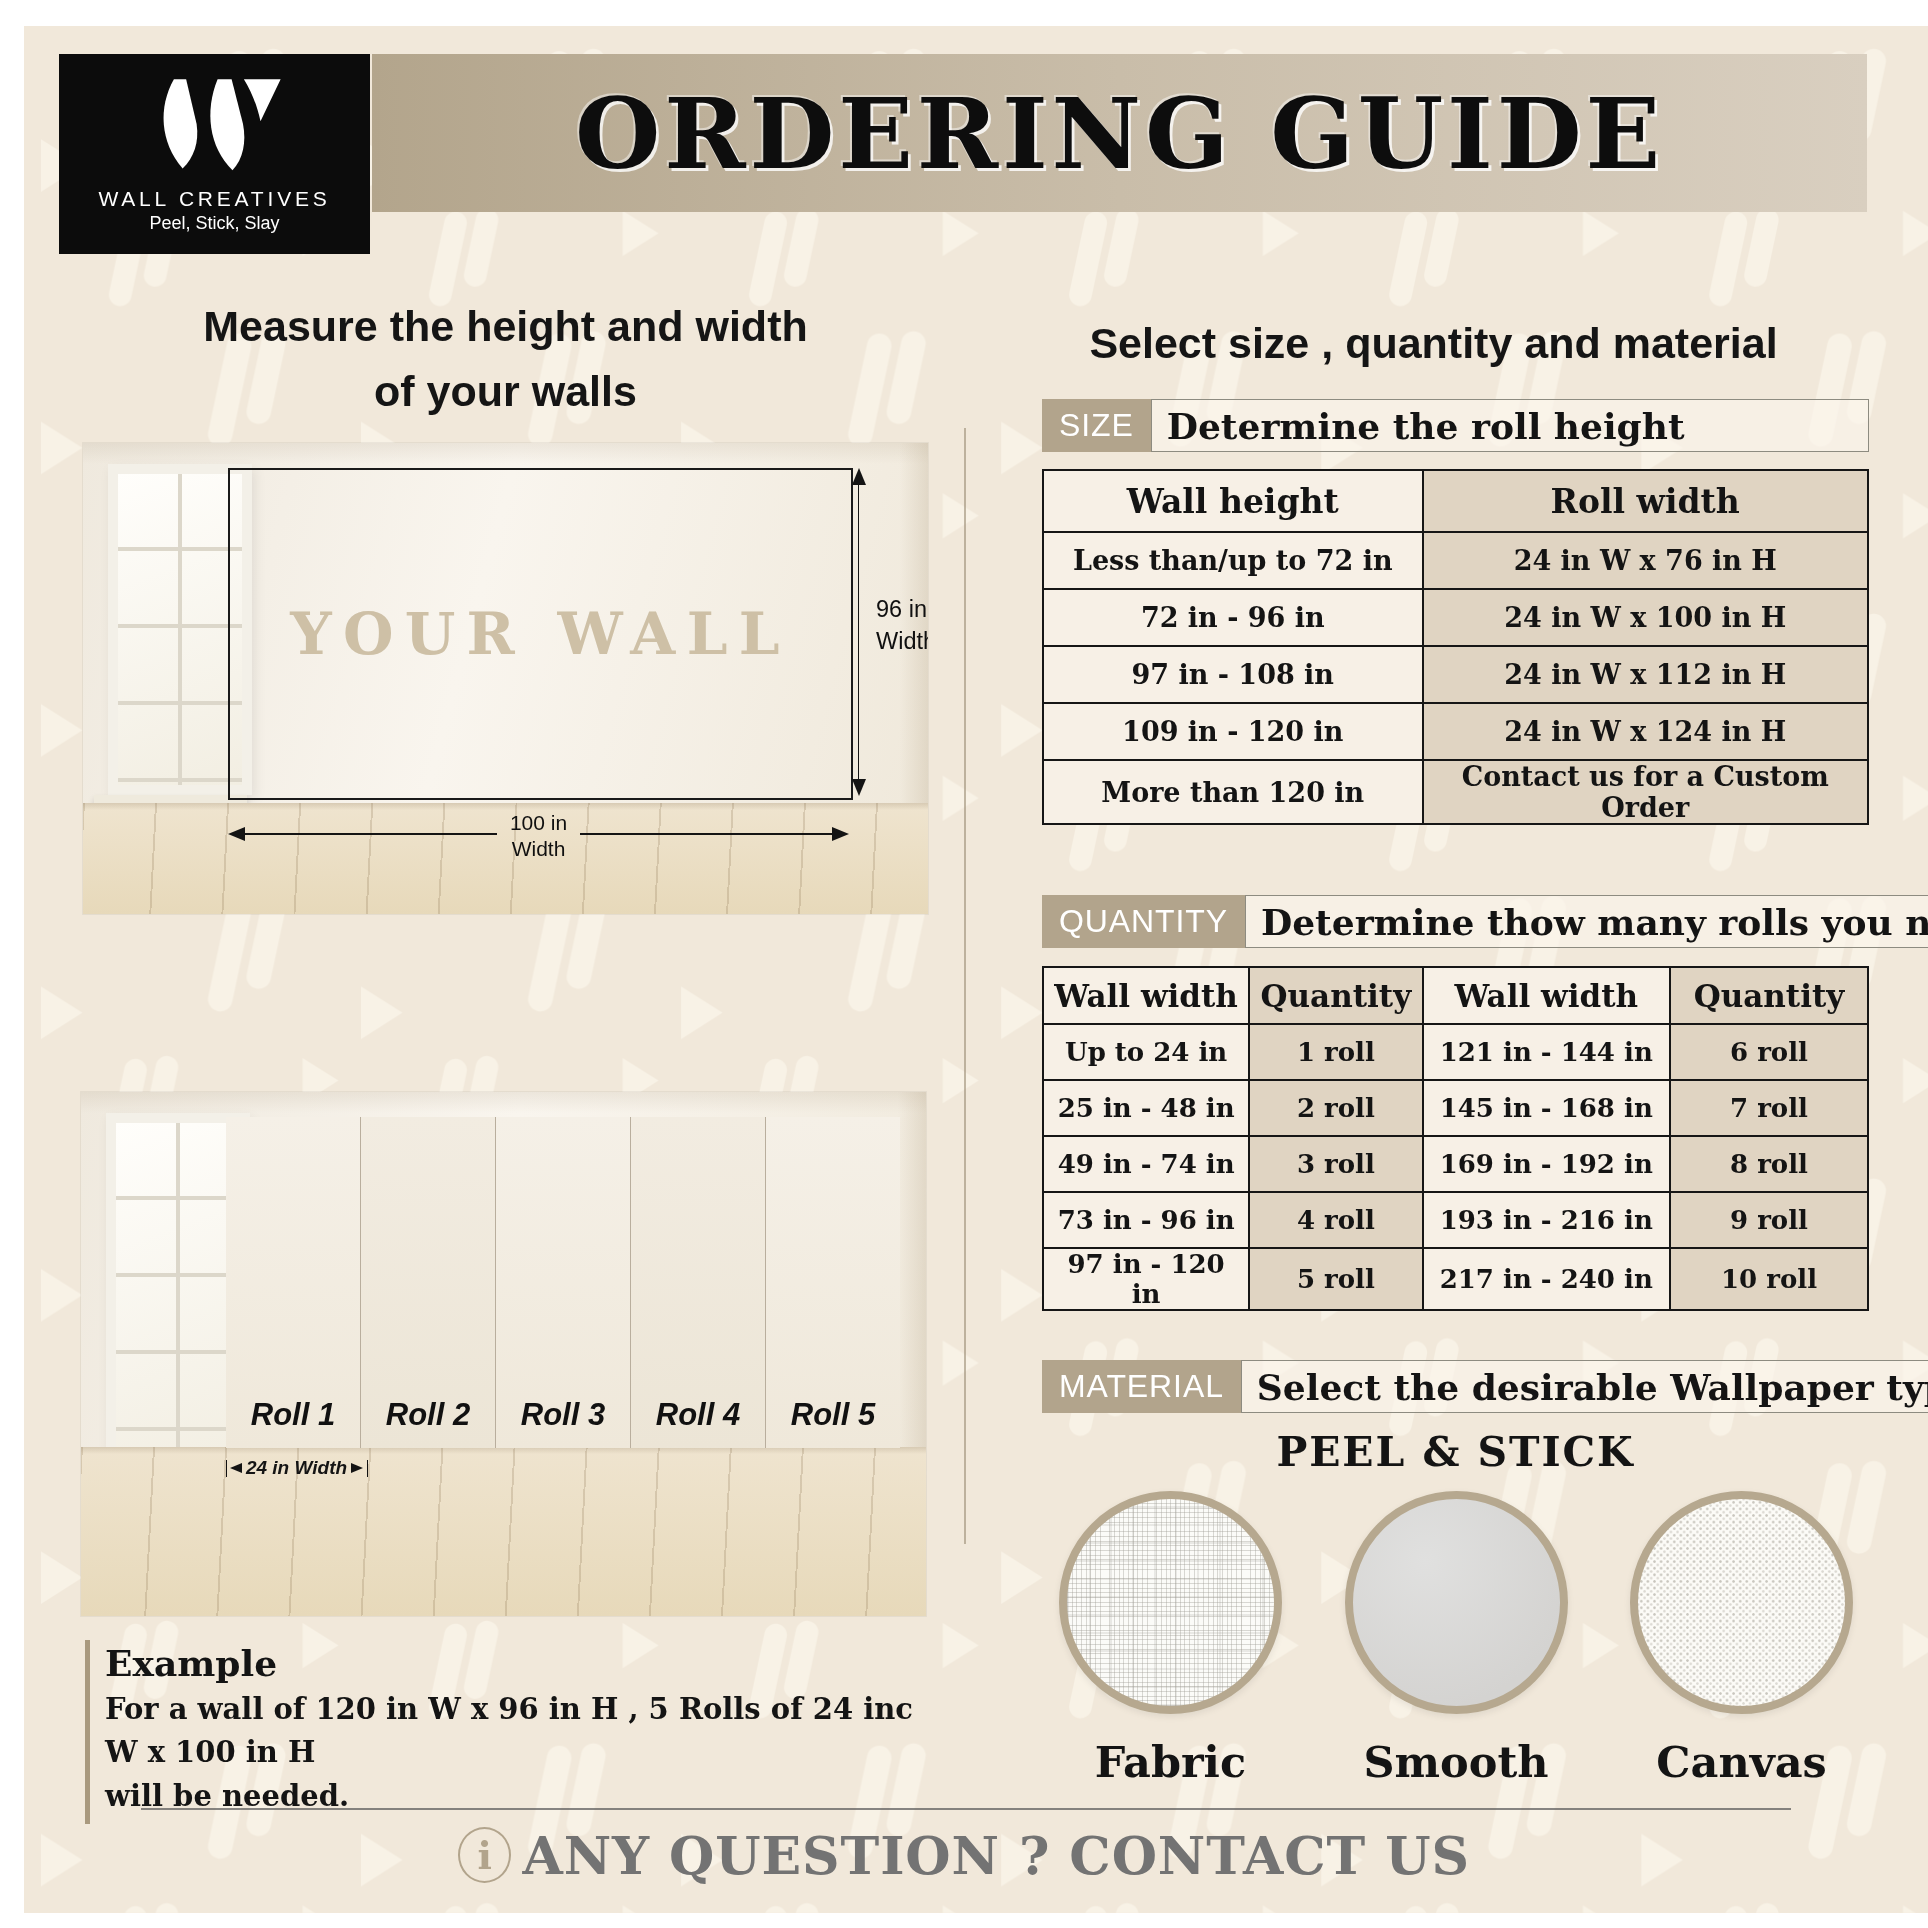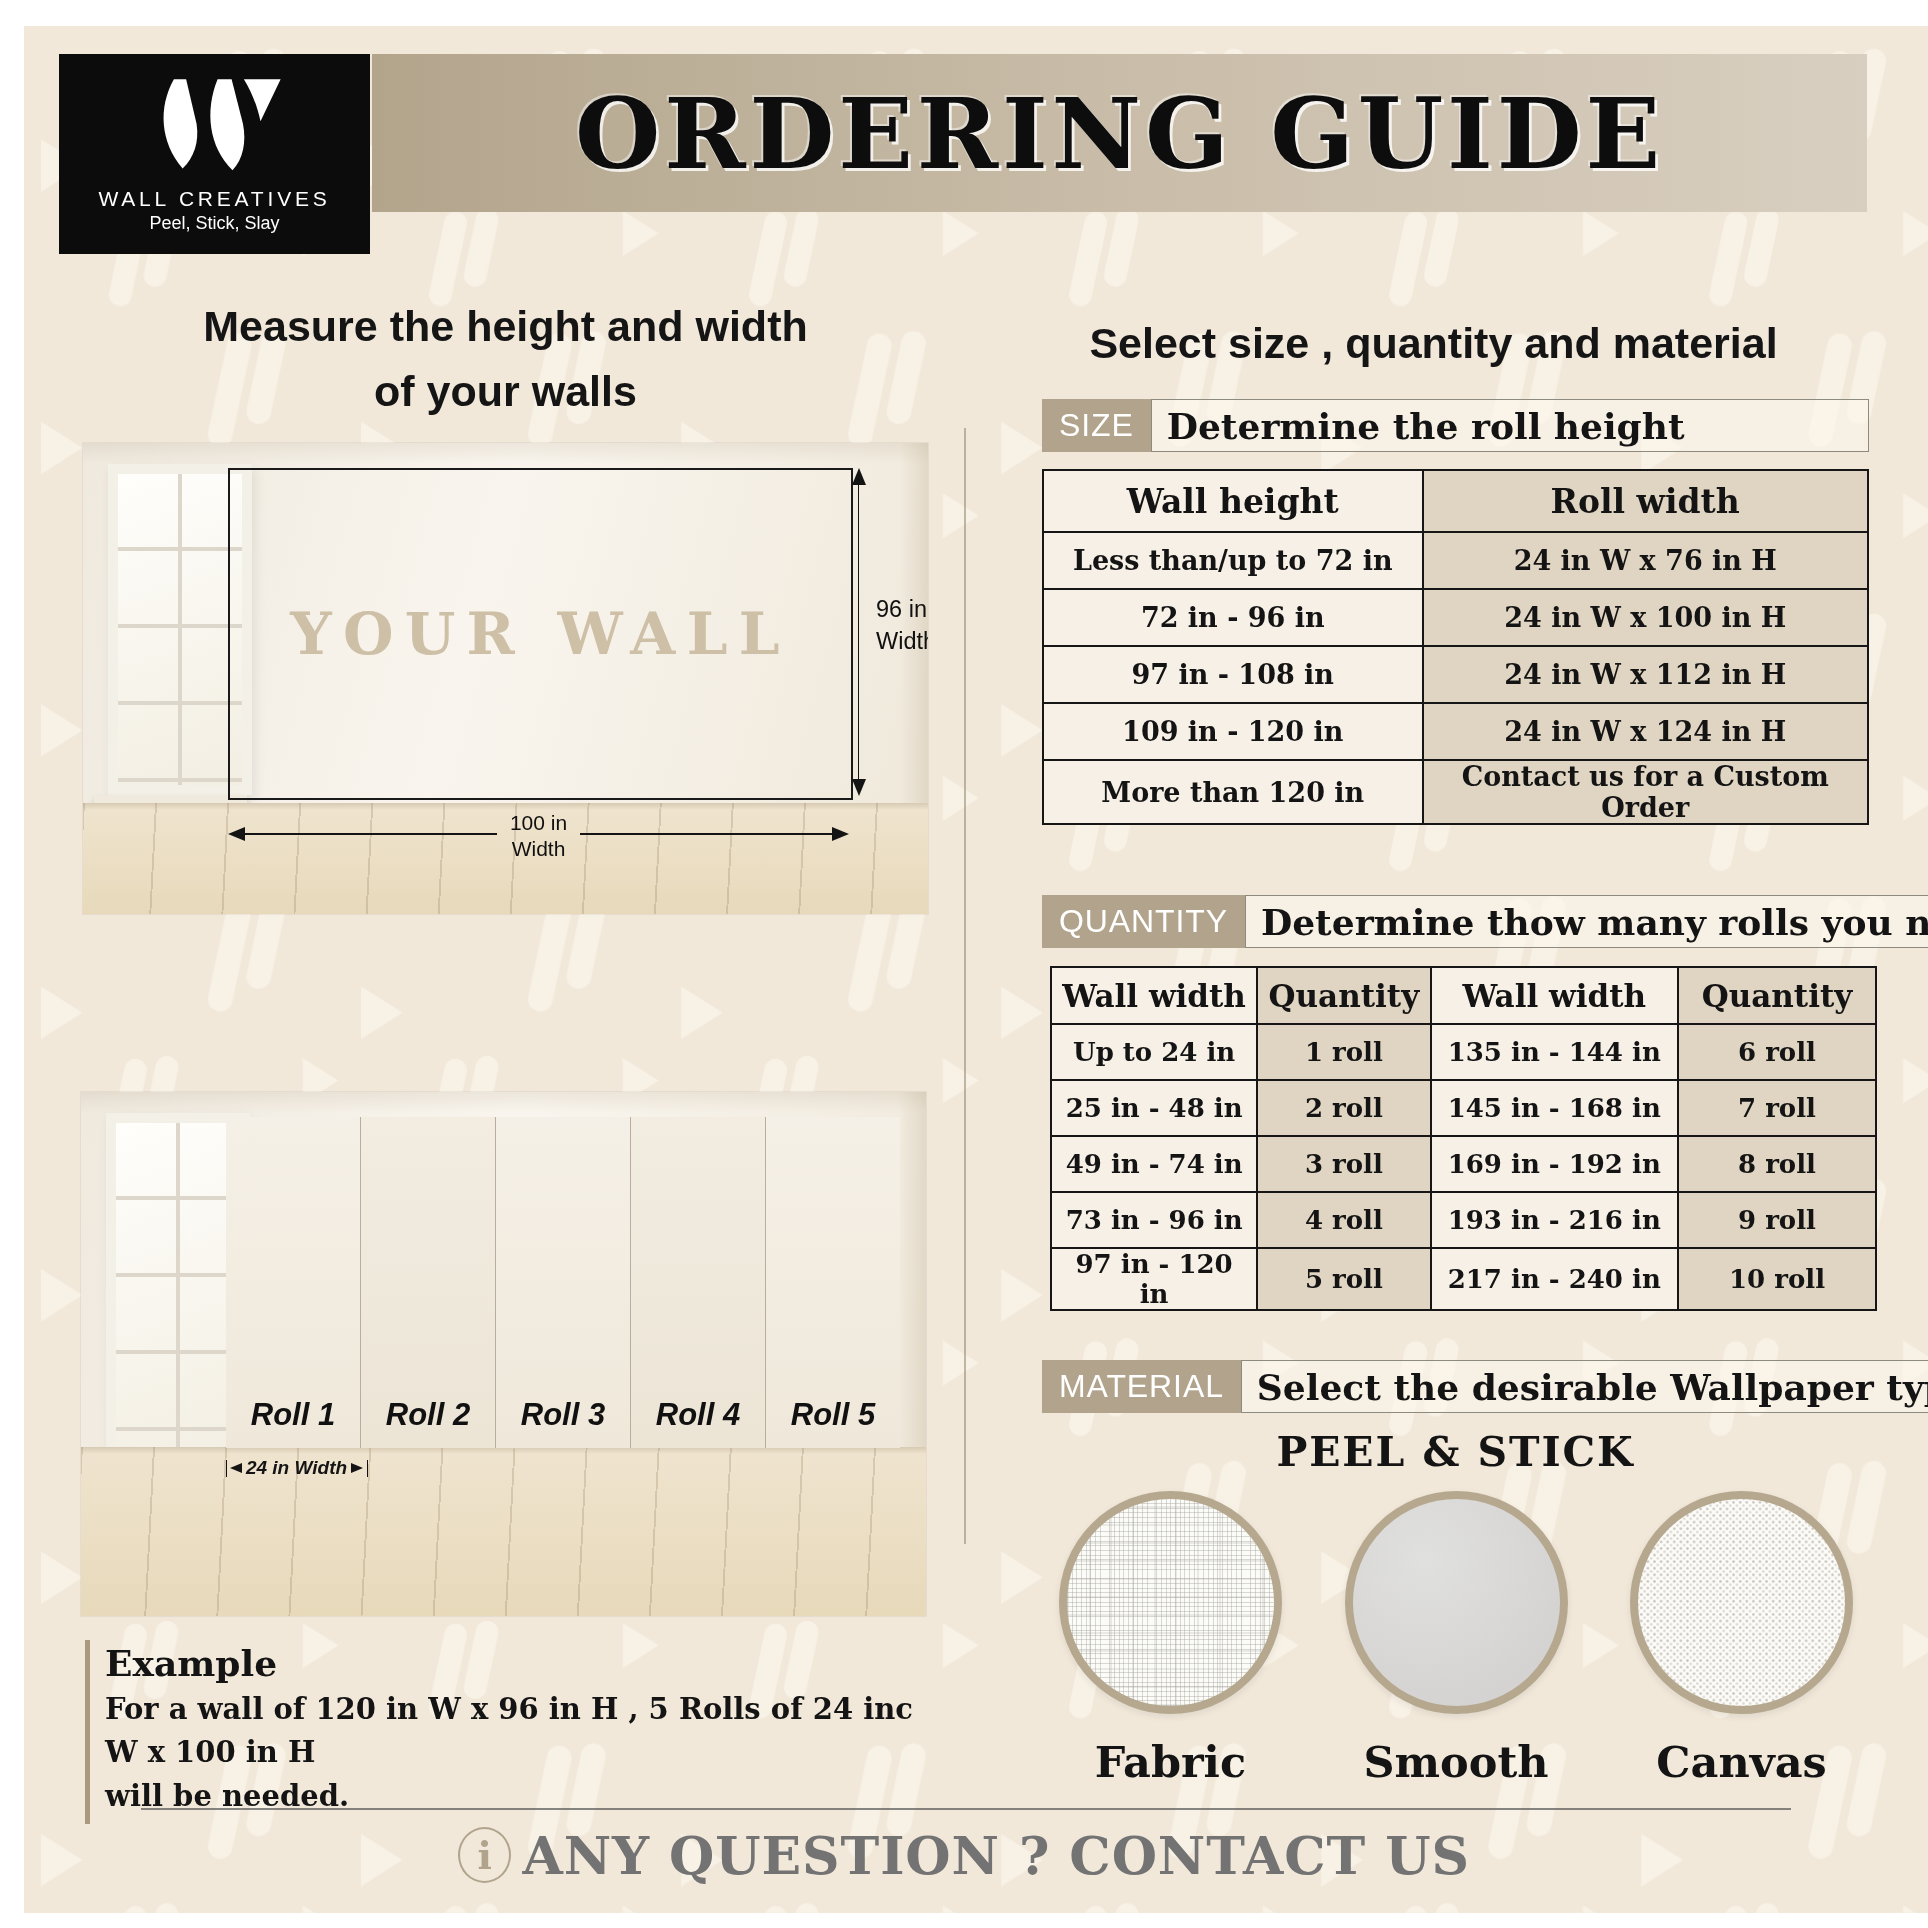--- a/index.html
+++ b/index.html
@@ -106,21 +106,21 @@
   #material-head{top:1360px;}
 
   table.tbl{position:absolute;left:1042px;width:827px;border-collapse:collapse;table-layout:fixed;}
   table.tbl td,table.tbl th{border:2.8px solid #161616;text-align:center;vertical-align:middle;
     font-family:"DejaVu Serif","Liberation Serif",serif;font-weight:700;padding:0 5.6px;}
   .c-cream{background:#f7f0e6;}
   .c-tan{background:#e0d4c2;}
   #size-table{top:469px;}
   #size-table th{height:60px;font-size:33px;}
   #size-table td{height:55px;font-size:27px;}
-  #quantity-table{top:966px;margin-left:8px;}
+  #quantity-table{top:966px;}
   #quantity-table th{height:55px;font-size:31px;}
   #quantity-table td{height:54px;font-size:26px;}
 
   .peel-stick{position:absolute;left:1042px;top:1428px;width:827px;text-align:center;
     font-family:"DejaVu Serif","Liberation Serif",serif;font-weight:700;font-size:41px;letter-spacing:1.9px;}
   .swatches{position:absolute;left:1053px;top:1491px;width:806px;display:flex;justify-content:space-between;}
   .swatch{width:235px;display:flex;flex-direction:column;align-items:center;}
   .circle{width:223px;height:223px;border-radius:50%;border:8.5px solid #b6a88f;box-sizing:border-box;
     box-shadow:0 2.8px 7.5px rgba(0,0,0,.08);}
   .circle.smooth{background:radial-gradient(circle at 35% 30%, #e0e0df 0%, #d4d3d1 75%);}
@@ -325,21 +325,21 @@
   <tbody>
       <tr>
     <th class="c-cream">Wall width</th>
     <th class="c-tan">Quantity</th>
     <th class="c-cream">Wall width</th>
     <th class="c-tan">Quantity</th>
   </tr>
   <tr>
     <td class="c-cream">Up to 24 in</td>
     <td class="c-tan">1 roll</td>
-    <td class="c-cream">135 in - 144 in</td>
+    <td class="c-cream">121 in - 144 in</td>
     <td class="c-tan">6 roll</td>
   </tr>
   <tr>
     <td class="c-cream">25 in - 48 in</td>
     <td class="c-tan">2 roll</td>
     <td class="c-cream">145 in - 168 in</td>
     <td class="c-tan">7 roll</td>
   </tr>
   <tr>
     <td class="c-cream">49 in - 74 in</td>

